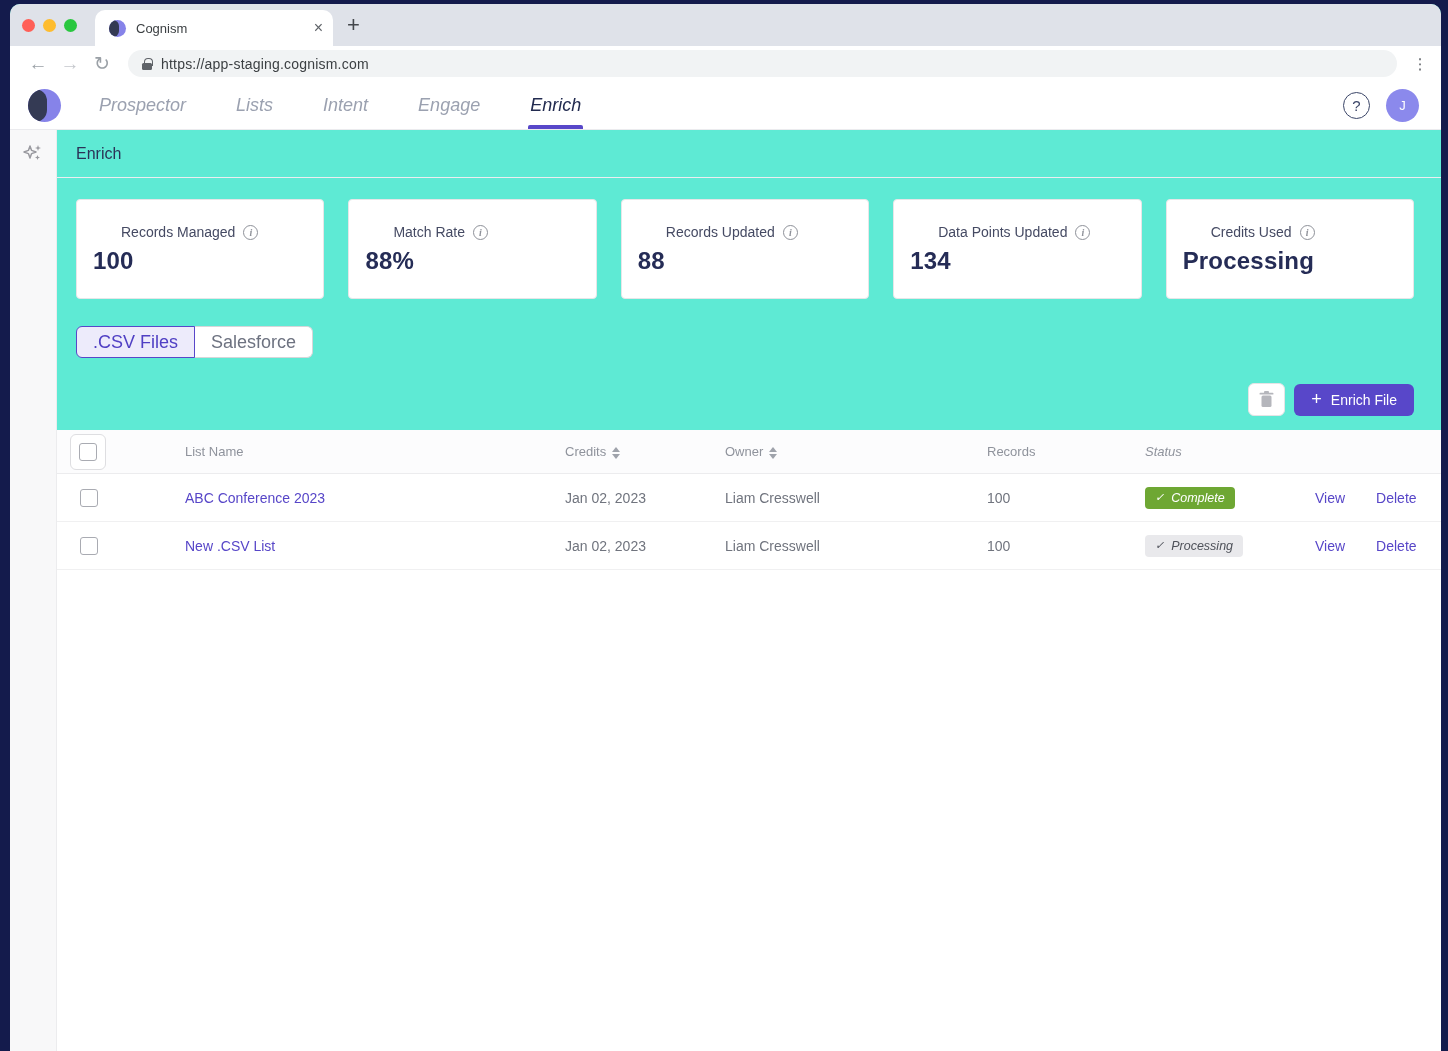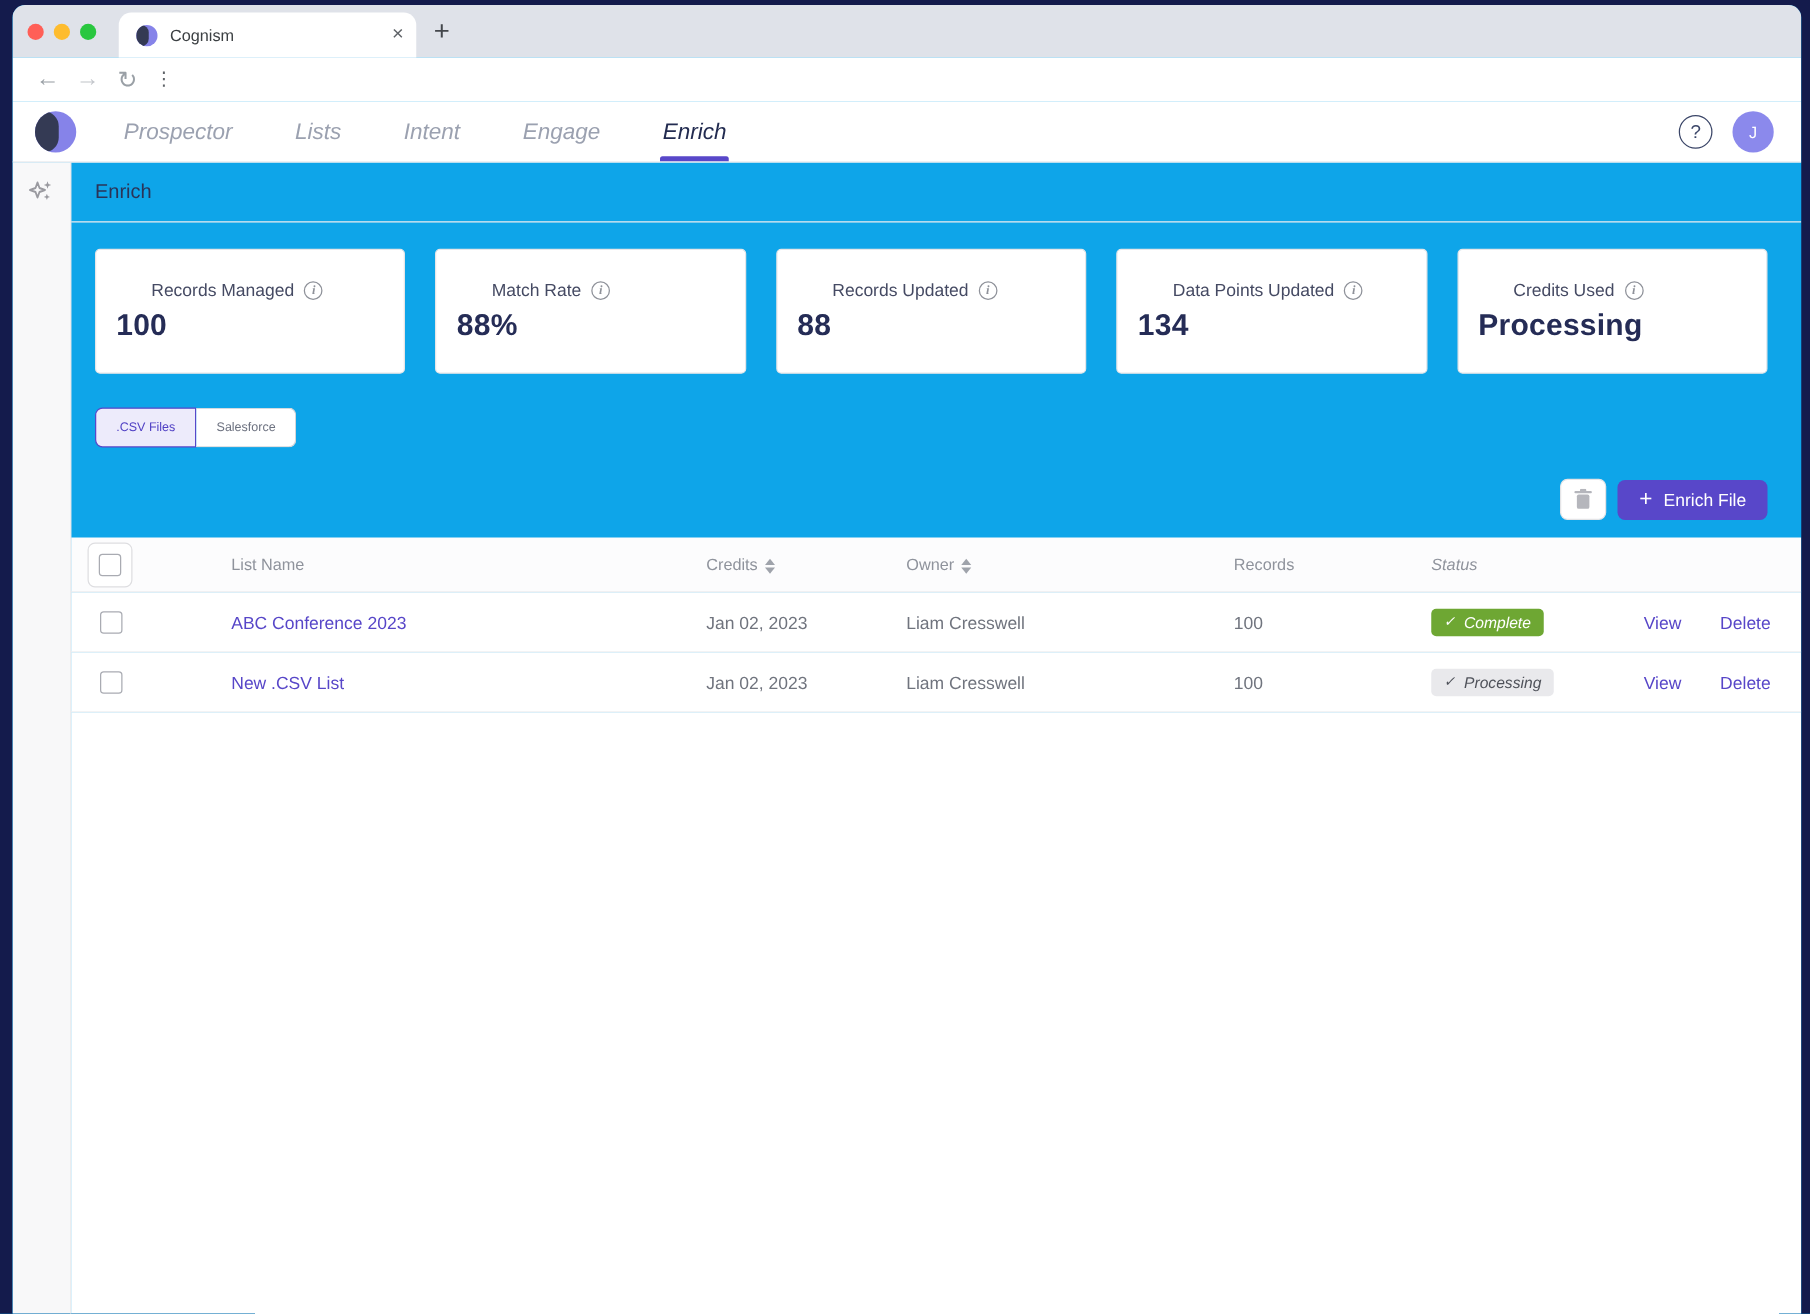--- a/index.html
+++ b/index.html
@@ -5,21 +5,21 @@
   * { margin:0; padding:0; box-sizing:border-box; }
   html,body { width:1448px; height:1051px; }
   body {
     font-family:"Liberation Sans", sans-serif;
     background:#141b4c;
     position:relative;
     overflow:hidden;
   }
   .window {
     position:absolute; left:10px; top:4px; right:7px; bottom:0;
-    background:#0ea5e9;
+    background:#5eead4;
     border-radius:10px 10px 0 0;
     overflow:hidden;
     display:flex; flex-direction:column;
   }
   
   .tabstrip {
     height:42px; background:#dfe2e9;
     display:flex; align-items:flex-end;
     padding-left:12px; flex-shrink:0;
   }
@@ -76,21 +76,21 @@
   .page-title { font-size:16px; color:#2b3357; }
   .content { flex:1; display:flex; flex-direction:column; min-height:0; }
   .stats-row { display:flex; gap:24px; padding:21px 27px 0 19px; }
   .stat-card { flex:1; height:100px; background:#fff; border:1px solid #e6e6e8; border-radius:4px; padding:24px 16px 0 16px; }
   .stat-label { font-size:14px; color:#454a63; display:flex; align-items:center; gap:8px;margin-left:28px; }
   .info-icon { width:15px; height:15px; border:1.3px solid #8e9199; border-radius:50%; color:#8e9199; font-size:10px;
     display:inline-flex; align-items:center; justify-content:center; font-family:"Liberation Serif", serif; font-style:italic; font-weight:bold;}
   .stat-value { font-size:24px; font-weight:bold; color:#252c56; margin-top:7px; letter-spacing:.2px;}
   .toggle-row { padding:27px 0 0 19px; display:flex; }
   .toggle { display:flex; }
-  .toggle-btn { height:32px; padding:0 16px; display:flex; align-items:center; font-size:10px; background:#fff; border:1px solid #d6d6d9; color:#6d7280; cursor:pointer;}
+  .toggle-btn { height:32px; padding:0 16px; display:flex; align-items:center; font-size:18px; background:#fff; border:1px solid #d6d6d9; color:#6d7280; cursor:pointer;}
   .toggle-btn.first { border-radius:6px 0 0 6px; }
   .toggle-btn.last { border-radius:0 6px 6px 0; border-left:none; }
   .toggle-btn.active { background:#edebfb; border:1px solid #5847c9; color:#5040c4; }
   .actions-row { display:flex; justify-content:flex-end; align-items:center; gap:9px; padding:25px 27px 14px 0; }
   .icon-btn { width:37px; height:33px; border:1px solid #e4e4e6; border-radius:6px; background:#fff;
     display:flex; align-items:center; justify-content:center; }
   .primary-btn { height:32px; background:#5847c9; color:#fff; border:none; border-radius:6px;
     font-size:14px; display:flex; align-items:center; gap:9px; padding:0 17px; font-family:inherit; cursor:pointer;}
   .primary-btn .plus { font-size:18px; font-weight:300; }
   
@@ -146,20 +146,24 @@
       <span class="title">Cognism</span>
       <span class="close">×</span>
     </div>
     <span class="newtab">+</span>
   </div>
 
   <div class="urlbar">
     <span class="navbtn">←</span>
     <span class="navbtn fwd">→</span>
     <span class="navbtn">↻</span>
+    <div class="url-pill">
+      <span class="lock-icon"></span>
+      <span class="url-text">https://app-staging.cognism.com</span>
+    </div>
     <span class="kebab">⋮</span>
   </div>
 
   <div class="appnav">
     <span class="logo"></span>
     <div class="nav-items">
       <span class="nav-item">Prospector</span>
       <span class="nav-item">Lists</span>
       <span class="nav-item">Intent</span>
       <span class="nav-item">Engage</span>

